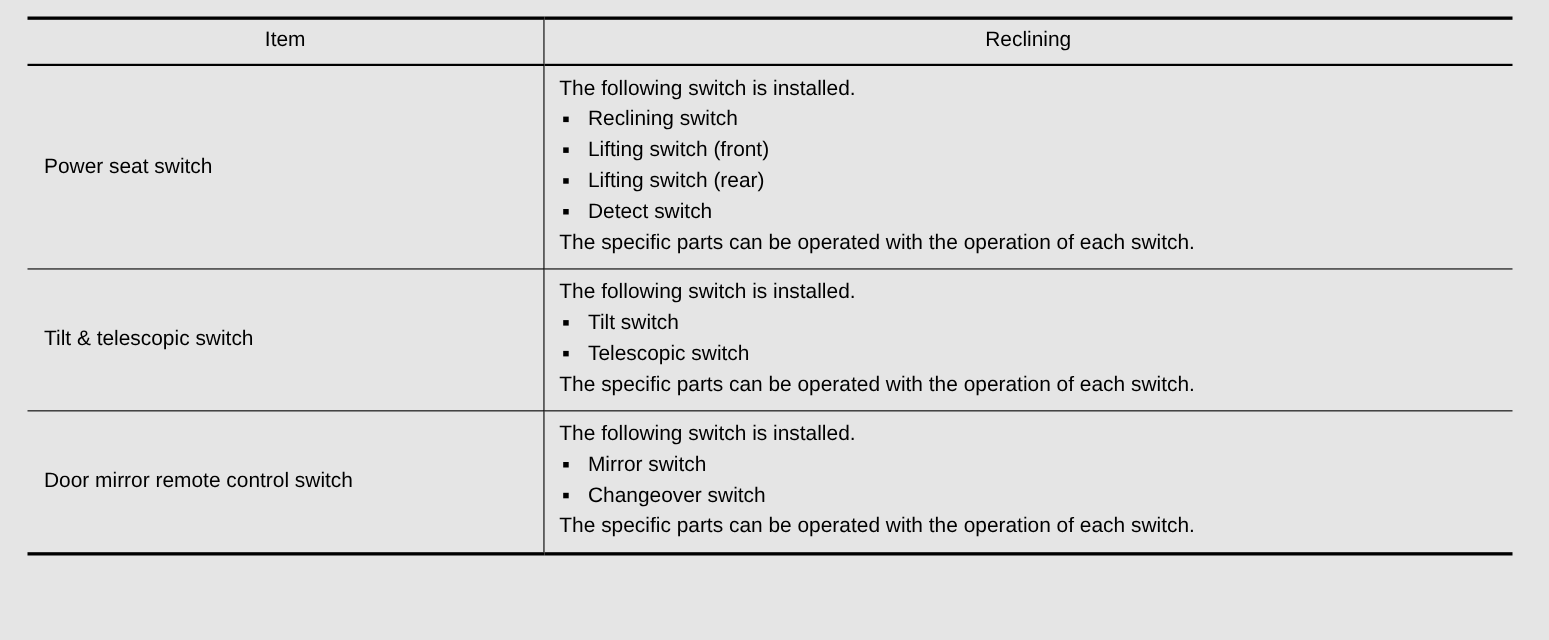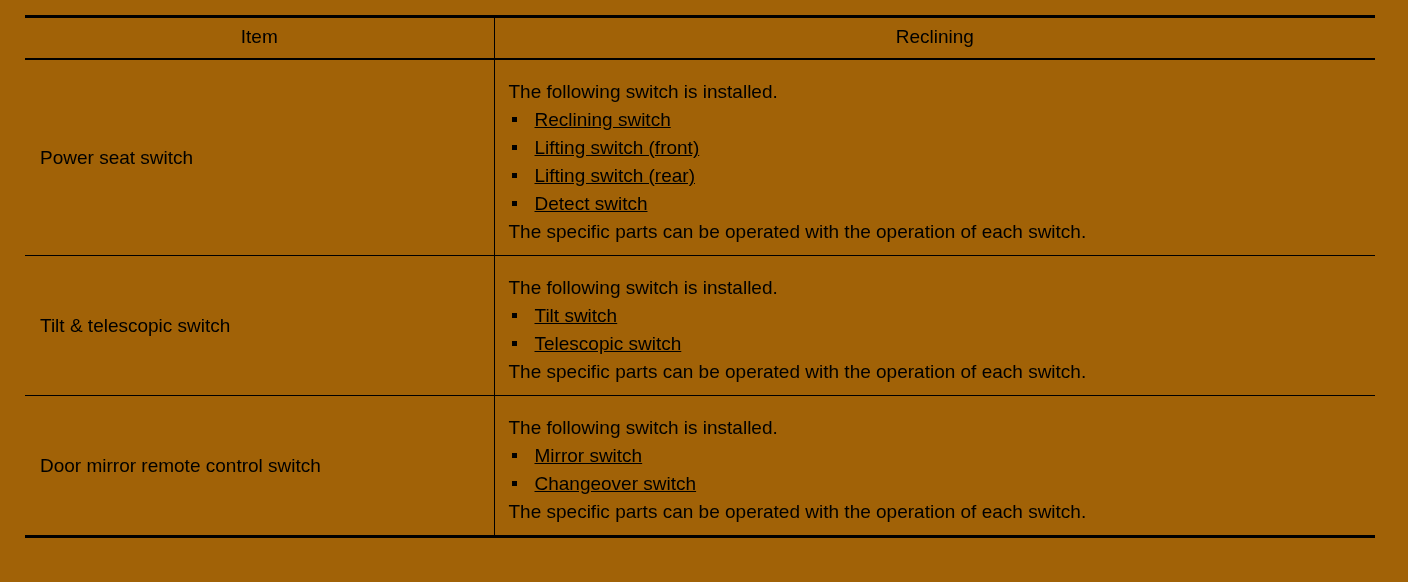--- a/index.html
+++ b/index.html
@@ -11,21 +11,21 @@
     width: 1408px;
     height: 582px;
     font-family: "Liberation Sans", sans-serif;
     color: #000000;
     overflow: hidden;
   }
   .page {
     position: relative;
     width: 1408px;
     height: 582px;
-    background: #a16207;
+    background: #e5e5e5;
   }
   .spec-table {
     position: absolute;
     left: 25px;
     top: 15px;
     width: 1350px;
     border-collapse: collapse;
     table-layout: fixed;
   }
   .spec-table col.col-item  { width: 469px; }
@@ -55,37 +55,36 @@
   .spec-table tbody tr:last-child td {
     border-bottom: 3px solid #000;
   }
   .cell-item {
     border-right: 1px solid #000;
     padding: 8px 10px 8px 15px;
     text-align: left;
     margin-top: 25px;
   }
   .cell-func {
-    padding: 18px 10px 9px 14px;
+    padding: 7px 10px 9px 14px;
     text-align: left;
   }
   .func-line {
     display: block;
     white-space: nowrap;
   }
   .func-bullets {
     list-style: none;
     margin: 0;
     padding: 0;
   }
   .func-bullets li {
     position: relative;
     padding-left: 26px;
     white-space: nowrap;
-    text-decoration: underline;
   }
   .func-bullets li .bullet-dot {
     position: absolute;
     left: 3px;
     top: 11px;
     width: 5px;
     height: 5px;
     background: #000;
   }
 </style>

